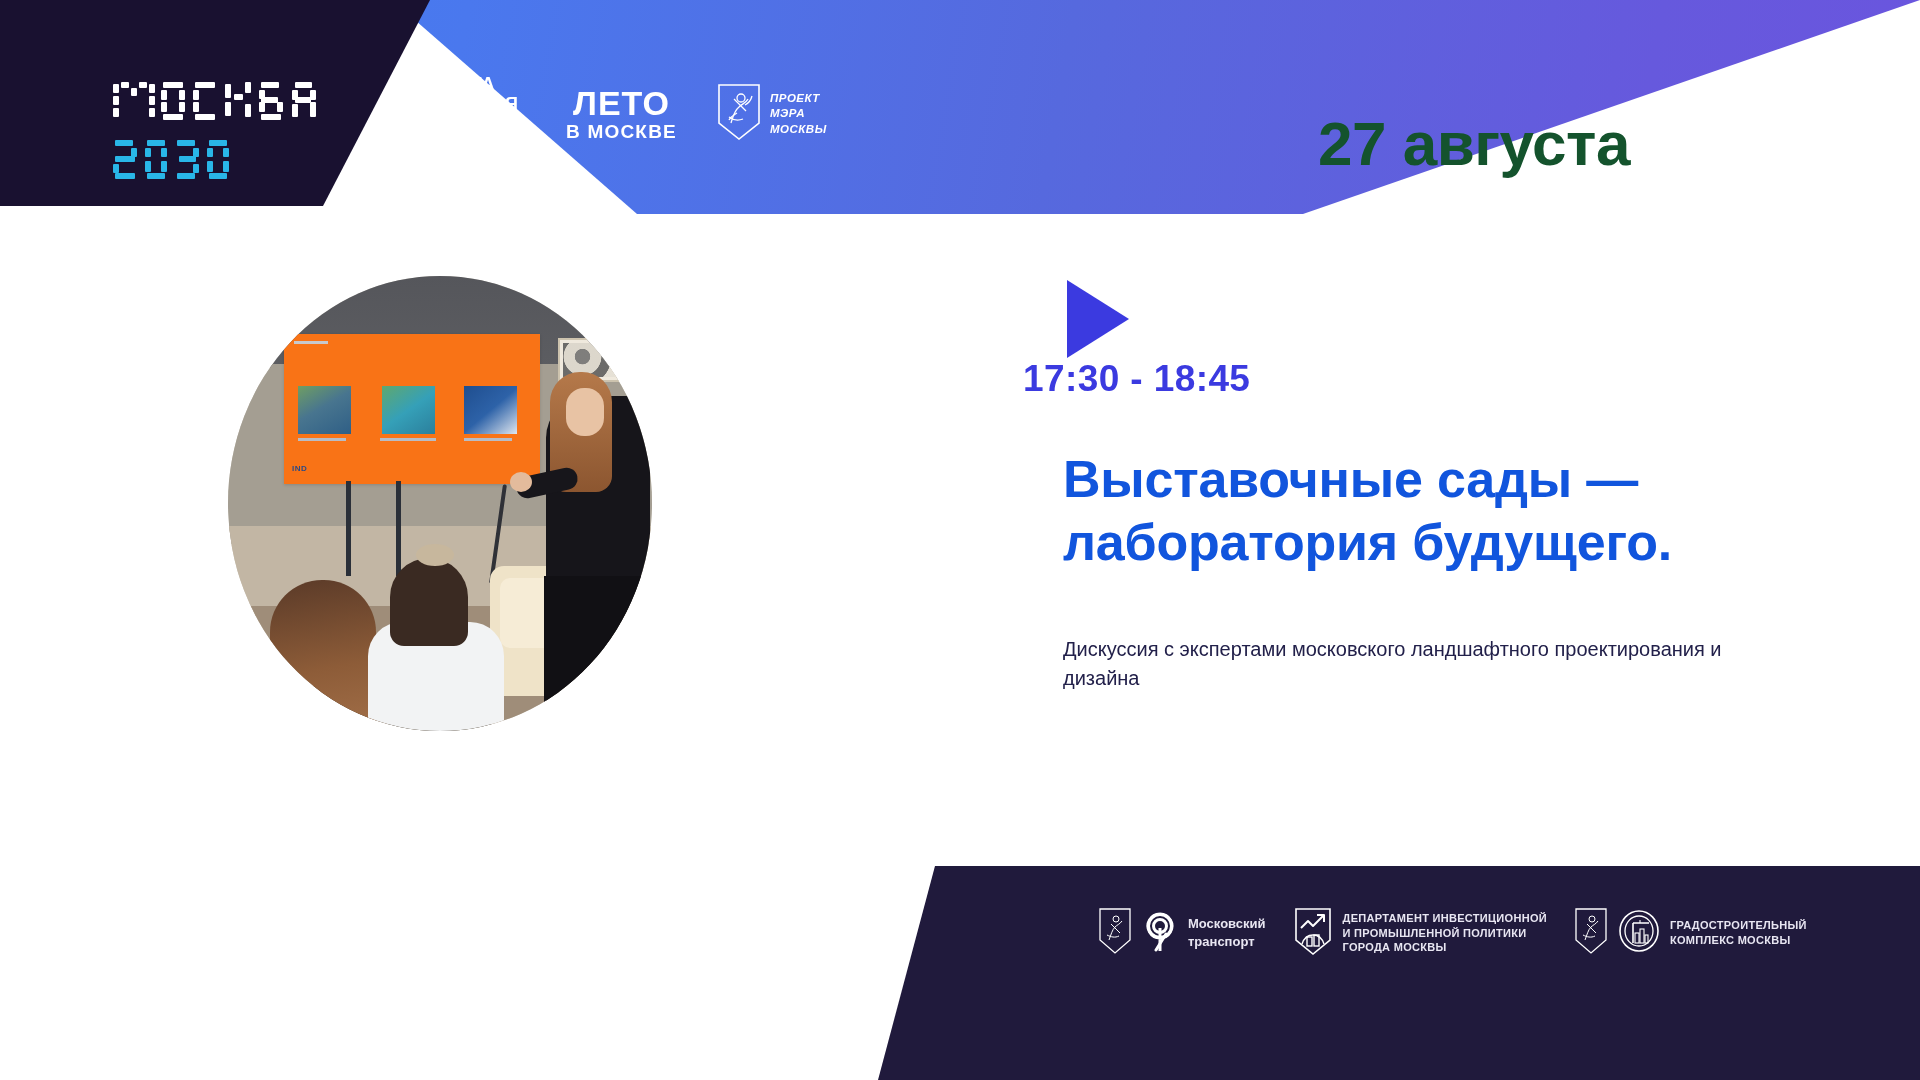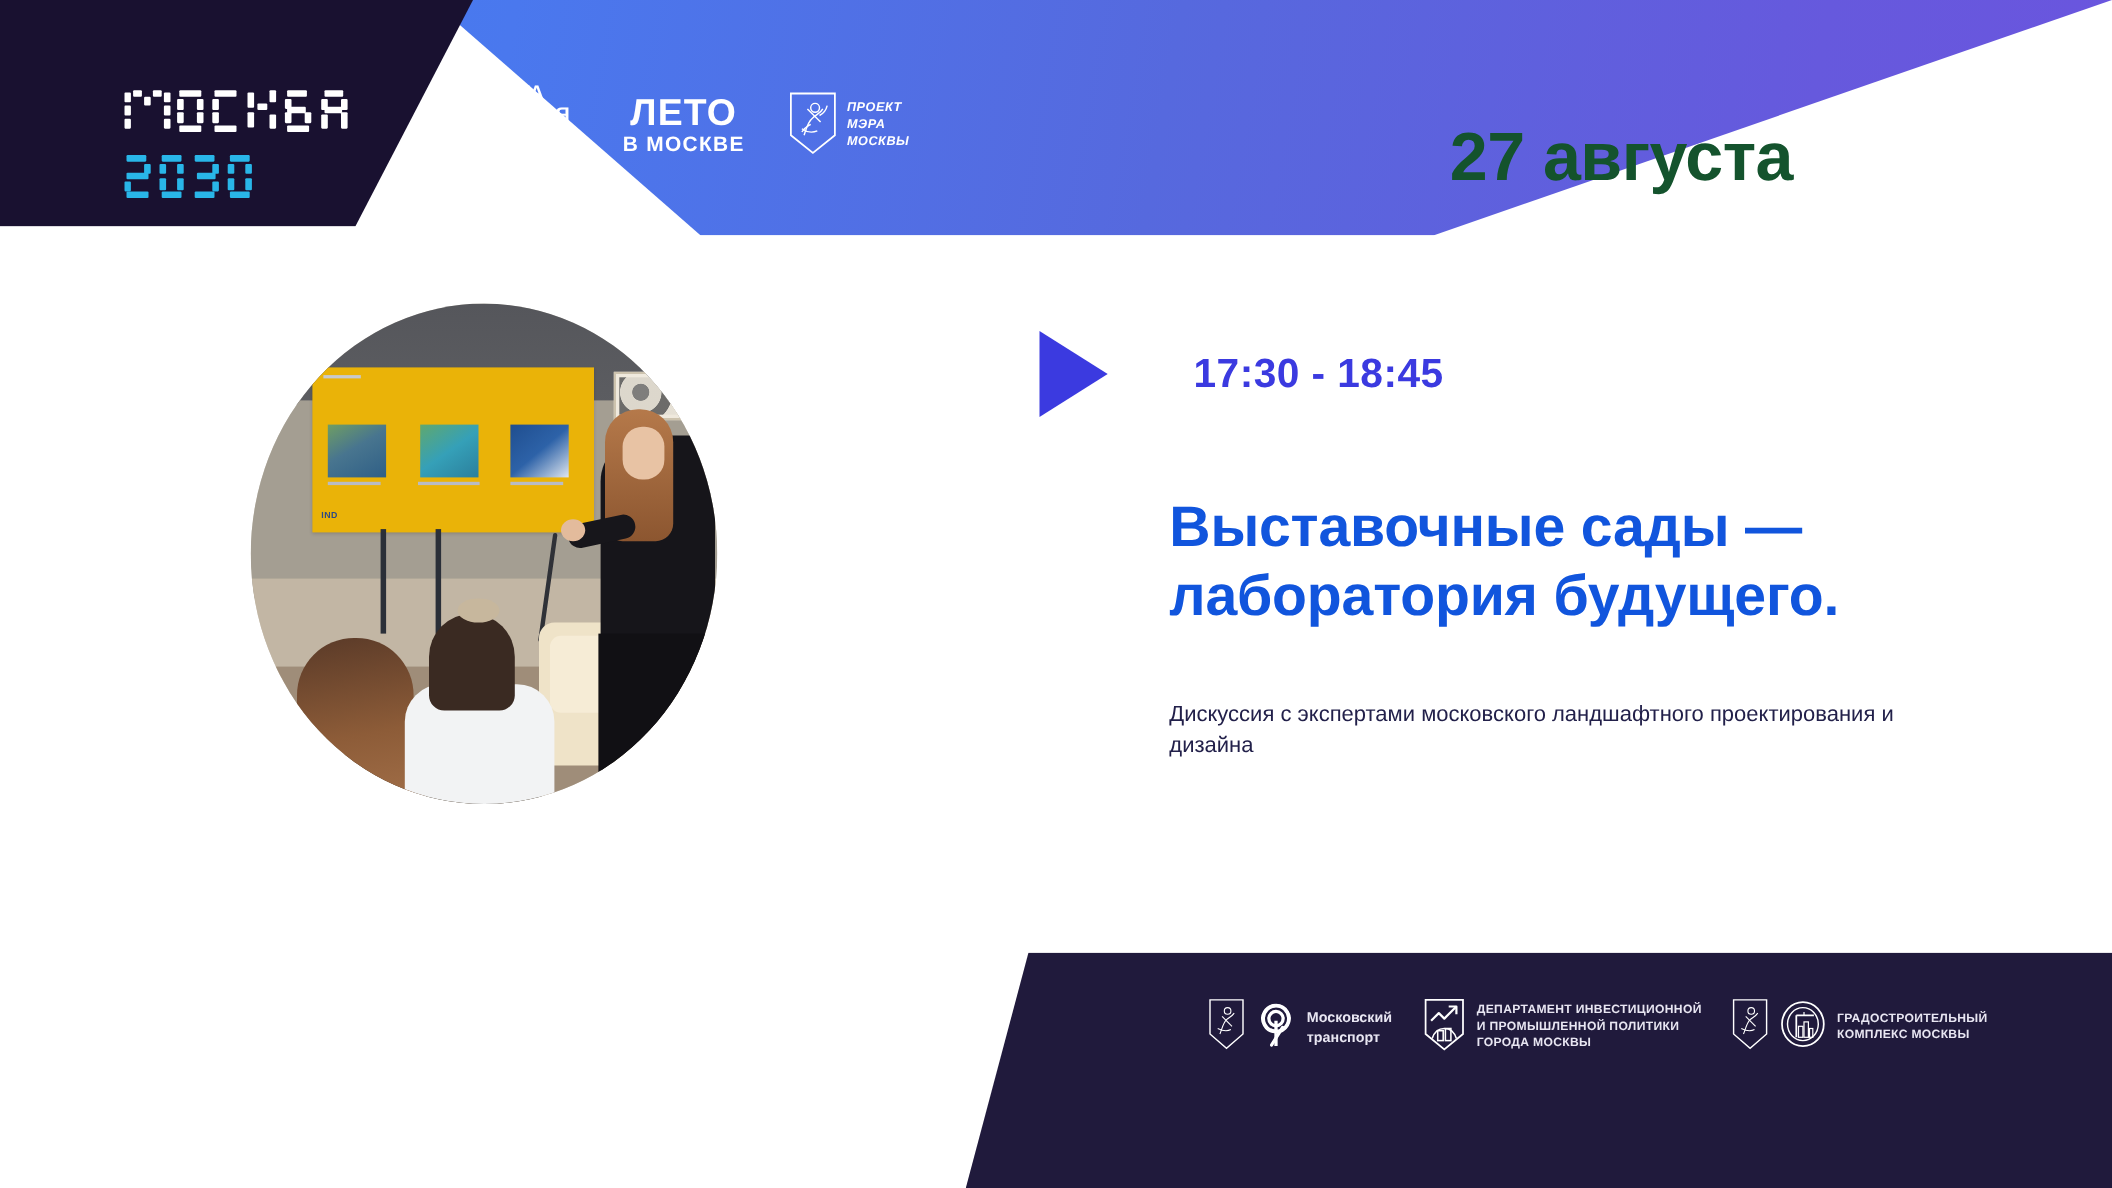--- a/index.html
+++ b/index.html
@@ -41,21 +41,21 @@
   .proj-text { color:#fff; font-size:11.5px; font-weight:700; line-height:1.35; letter-spacing:0.5px; }
 
   
   #event-date {
     position:absolute; left:1318px; top:108px;
     font-size:62px; font-weight:800; color:#14532d;
     letter-spacing:-0.5px; white-space:nowrap;
   }
 
   
-  #time-row { position:absolute; left:945px; top:301px; display:flex; align-items:center; }
+  #time-row { position:absolute; left:945px; top:280px; display:flex; align-items:center;flex-direction:column; }
   #play-triangle {
     width:0; height:0;
     border-left:62px solid #3b3ae0;
     border-top:39px solid transparent;
     border-bottom:39px solid transparent;
   }
   #event-time {
     margin-left:78px;
     font-size:37px; font-weight:800; color:#3b3ae0;
     letter-spacing:0.4px; white-space:nowrap;
@@ -81,21 +81,21 @@
     width:424px; height:455px;
     border-radius:50%;
     overflow:hidden;
     background:#cfcabf;
   }
   .ph { position:absolute; }
   .ph-wall-top { left:0; top:0; width:424px; height:92px; background:linear-gradient(180deg,#55565b 0%,#5c5d61 100%); }
   .ph-wall { left:0; top:88px; width:424px; height:180px; background:#a49e92; }
   .ph-wall-low { left:0; top:250px; width:424px; height:90px; background:#c2b6a4; }
   .ph-floor { left:0; top:330px; width:424px; height:125px; background:#9f8d79; }
-  .ph-screen { left:56px; top:58px; width:256px; height:150px; background:#eab308; box-shadow:0 1px 3px rgba(0,0,0,.15); }
+  .ph-screen { left:56px; top:58px; width:256px; height:150px; background:#f97316; box-shadow:0 1px 3px rgba(0,0,0,.15); }
   .ph-screen-title { position:absolute; left:10px; top:7px; width:34px; height:3px; background:#c8c9cd; }
   .ph-thumb { position:absolute; top:52px; width:53px; height:48px; }
   .ph-t1 { left:14px; background:linear-gradient(150deg,#6f9e63 0%,#48758f 45%,#2f5f86 100%); }
   .ph-t2 { left:98px; background:linear-gradient(145deg,#5fa86f 0%,#35a0b8 50%,#2b7f9c 100%); }
   .ph-t3 { left:180px; background:linear-gradient(140deg,#1f4e8f 0%,#2d62a8 50%,#dfe6ef 100%); }
   .ph-cap { position:absolute; top:104px; height:3px; background:#b9bcc4; }
   .ph-c1 { left:14px; width:48px; }
   .ph-c2 { left:96px; width:56px; }
   .ph-c3 { left:180px; width:48px; }
   .ph-ind { position:absolute; left:8px; top:130px; font-size:8px; font-weight:700; color:#2c4a86; letter-spacing:.5px; }

